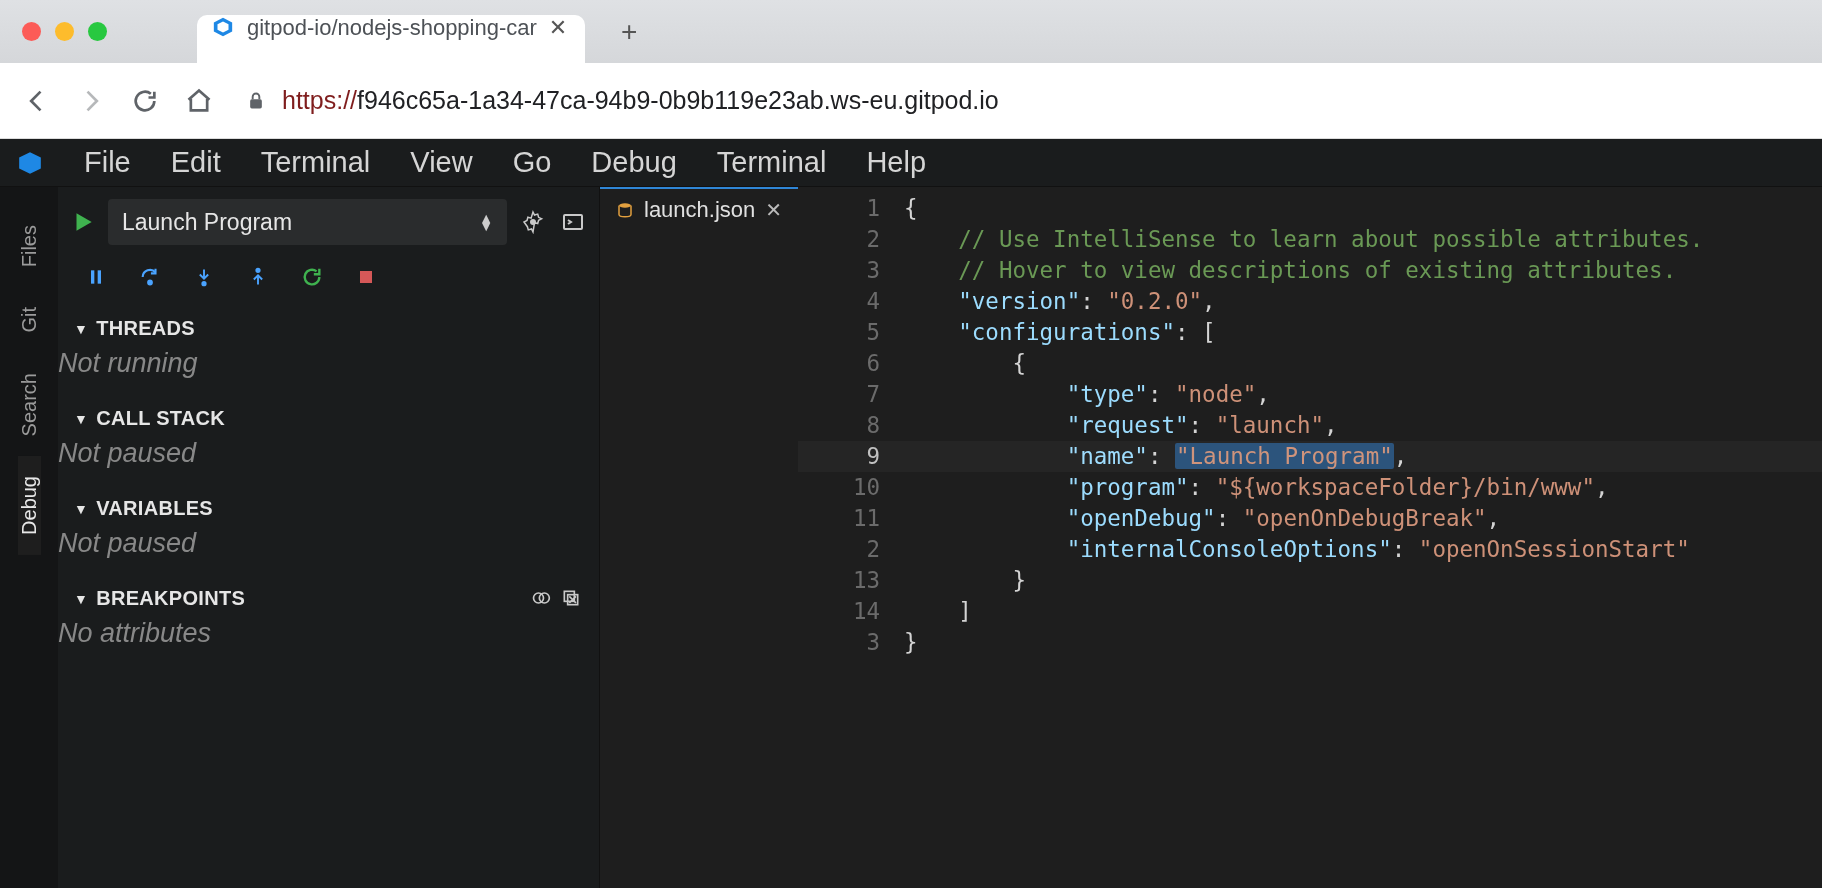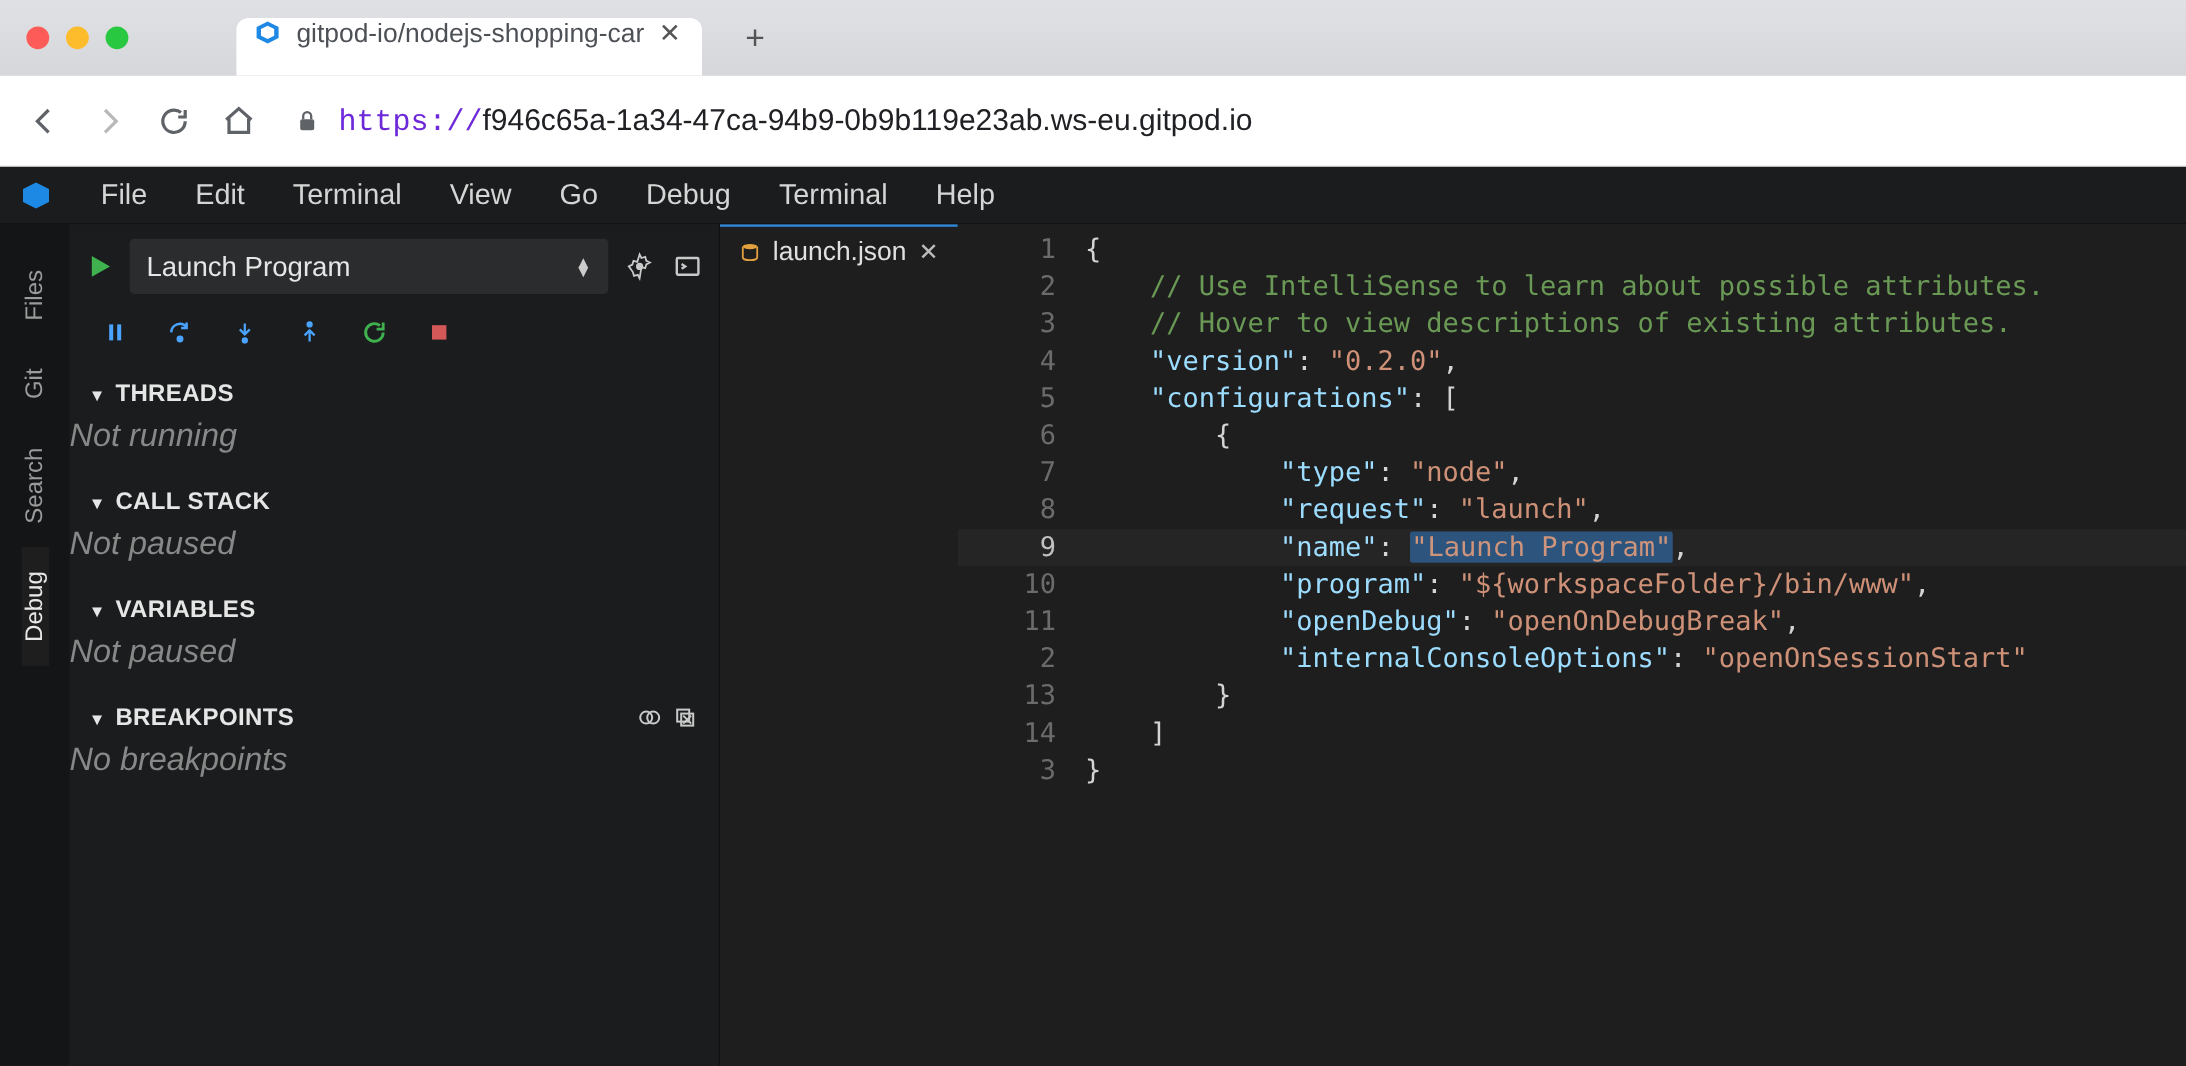--- a/index.html
+++ b/index.html
@@ -67,40 +67,40 @@
   .nav-icon.disabled { opacity: .45; }
   .url-box {
     flex: 1;
     display: flex;
     align-items: center;
     gap: 16px;
     font-size: 25px;
     color: #202124;
     padding-left: 10px;
   }
-  .url-scheme { color: #6d28d9; font-family: Liberation Mono, monospace; }
+  .url-scheme { color: #7f1d1d; }
   .lock { color:#5f6368; }
 
   
   .ide {
     display: flex;
     height: calc(100% - 63px - 76px - 48px);
     color: #cccccc;
     background: #1e1e1e;
   }
 
   
   .menu-bar {
     height: 48px;
     background: #1a1c1d;
     display: flex;
     align-items: center;
     gap: 28px;
     padding: 0 16px;
-    font-size: 24px;
+    font-size: 29px;
     color: #d5d5d5;
     border-bottom: 1px solid #111;
   }
   .menu-bar .logo { width:28px; height:28px; display:flex; align-items:center; justify-content:center; margin-right: 6px; }
   .menu-item { padding: 4px 6px; cursor: default; }
 
   
   .activity-bar {
     width: 58px;
     background: #141516;
@@ -428,21 +428,21 @@
           </svg>
         </span>
       <span class="hdr-icon">
           <svg width="20" height="20" viewBox="0 0 24 24" fill="none" stroke="#c9c9c9" stroke-width="2">
             <rect x="4" y="4" width="12" height="12"></rect>
             <rect x="8" y="8" width="12" height="12"></rect>
             <path d="M10 10l8 8M18 10l-8 8"></path>
           </svg>
         </span>
     </div>
-    <div class="section-body">No breakpoints</div>
+    <div class="section-body">No attributes</div>
   </div>
 
   <div class="editor-area">
     <div class="tabbar">
       <div class="etab">
         <span class="file-icon">
           <svg width="18" height="18" viewBox="0 0 24 24" fill="#e2a03f">
               <ellipse cx="12" cy="6" rx="8" ry="3"></ellipse>
               <path d="M4 6v12c0 1.7 3.6 3 8 3s8-1.3 8-3V6" fill="none" stroke="#e2a03f" stroke-width="2"></path>
             </svg>

